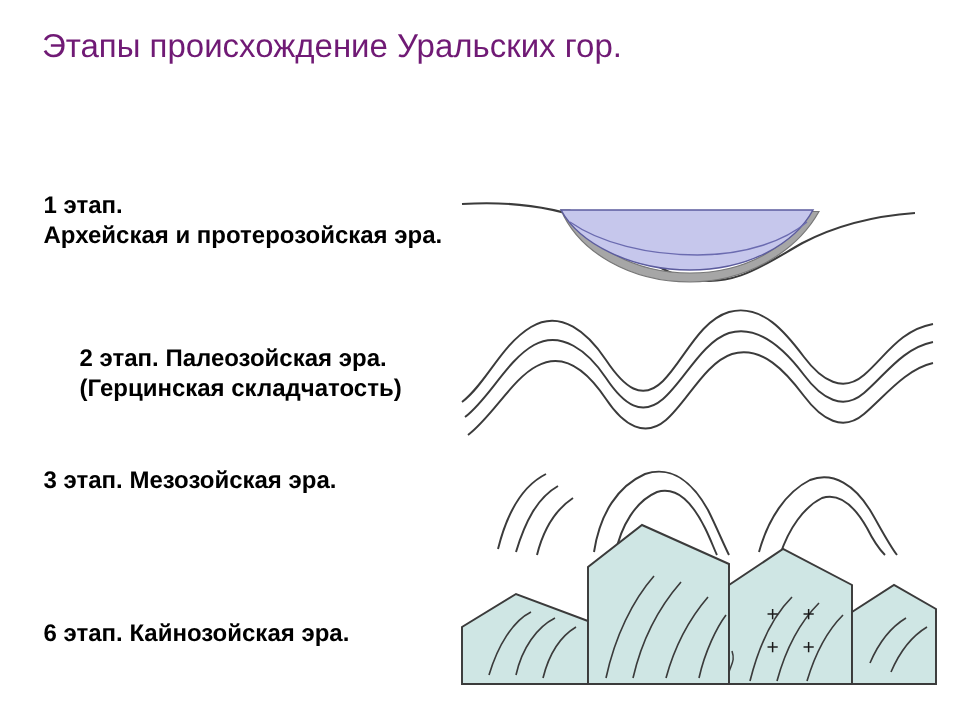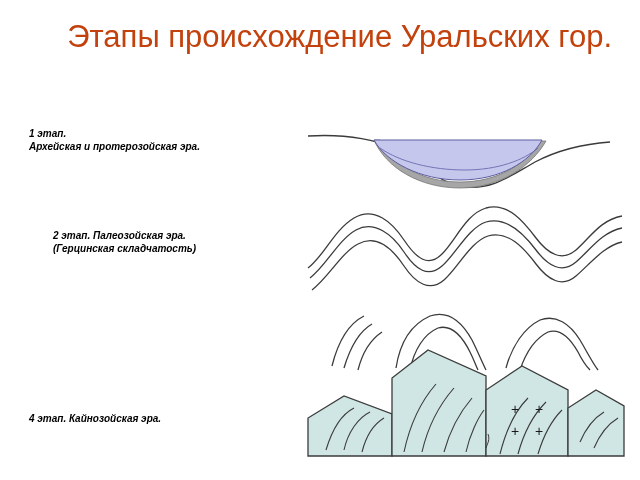--- a/index.html
+++ b/index.html
@@ -17,35 +17,34 @@
   .slide {
     position: relative;
     width: 640px;
     height: 480px;
   }
   .title {
     position: absolute;
     left: 28px;
     top: 18px;
     width: 584px;
-    text-align: right;
-    font-size: 31px;
+    text-align: left;
+    font-size: 22px;
     line-height: 1.22;
     font-weight: normal;
-    color: #c2410c;
+    color: #701a75;
     letter-spacing: 0px;
   }
   .stage-label {
     position: absolute;
-    font-size: 10px;
+    font-size: 16px;
     font-weight: bold;
     line-height: 1.25;
     color: #000000;
     white-space: pre-line;
-    font-style: italic;
   }
   #label-1 { left: 29px; top: 128px; }
   #label-2 { left: 29px; top: 230px; margin-left: 24px; }
   #label-3 { left: 29px; top: 311px; }
   #label-4 { left: 29px; top: 413px; }
 
   .art {
     position: absolute;
     left: 300px;
     top: 118px;
@@ -69,21 +68,22 @@
 <body>
 
 <div class="slide">
 
   <div class="title">Этапы происхождение Уральских гор.</div>
 
   <div class="stage-label" id="label-1">1 этап.
  Архейская и протерозойская эра.</div>
   <div class="stage-label" id="label-2">2 этап. Палеозойская эра.
 (Герцинская складчатость)</div>
-  <div class="stage-label" id="label-4">4 этап. Кайнозойская эра.</div>
+  <div class="stage-label" id="label-3">3 этап. Мезозойская эра.</div>
+  <div class="stage-label" id="label-4">6 этап. Кайнозойская эра.</div>
 
   <div class="art">
     <svg width="330" height="340" viewBox="0 0 330 340" xmlns="http://www.w3.org/2000/svg">
 
       <g>
         <path d="M8 18 C 40 16, 70 20, 95 30 C 122 42, 132 62, 160 68 C 190 74, 210 58, 235 44 C 258 32, 282 26, 310 24" fill="none" stroke="#3b3b3b" stroke-width="1.4"></path>
         <path d="M74 22 C 86 50, 120 70, 160 70 C 200 70, 232 48, 246 23 L 240 23 C 226 46, 198 64, 160 64 C 122 64, 92 46, 80 22 Z" fill="#a6a6a6" stroke="#777777" stroke-width="0.8"></path>
         <path d="M74 22 C 86 44, 120 62, 160 62 C 200 62, 230 44, 242 22 Z" fill="#c6c7ec" stroke="#5c5c9e" stroke-width="1"></path>
         <path d="M80 30 C 100 44, 132 52, 165 52 C 198 52, 224 42, 238 30" fill="none" stroke="#6b6bb0" stroke-width="0.9"></path>
       </g>

